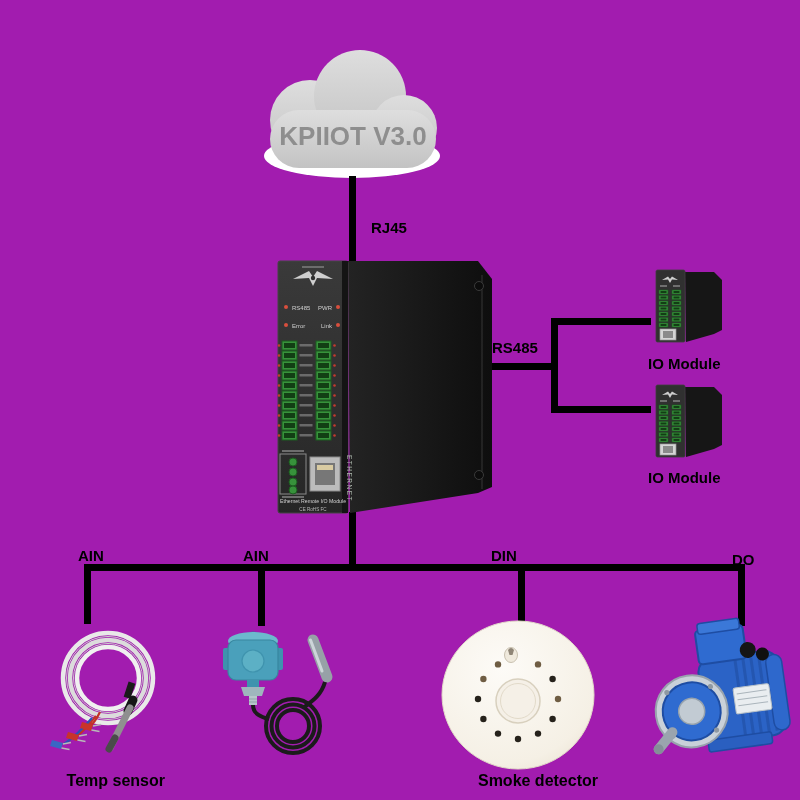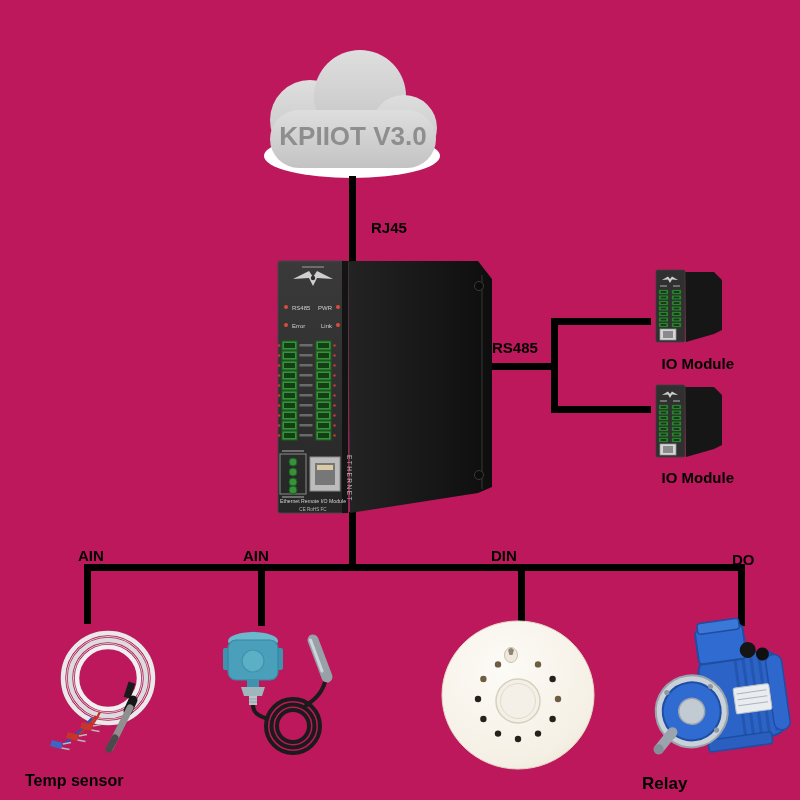--- a/index.html
+++ b/index.html
@@ -1,23 +1,23 @@
 <!DOCTYPE html>
 <html><head>
 <meta charset="utf-8">
 <style>
   html,body{margin:0;padding:0;background:#fff;}
-  #stage{position:relative;width:800px;height:800px;background:#be185d;overflow:hidden;
+  #stage{position:relative;width:800px;height:800px;background:#a21caf;overflow:hidden;
          font-family:"Liberation Sans",sans-serif;}
   .line{position:absolute;background:#000;}
   .lbl{position:absolute;color:#000;font-weight:bold;font-family:"Liberation Sans",sans-serif;
        white-space:nowrap;}
   .port-lbl{font-size:15px;}
-  .dev-lbl{font-size:16px;text-align:left;}
-  .mod-lbl{font-size:15px;text-align:right;}
+  .dev-lbl{font-size:16px;text-align:right;}
+  .mod-lbl{font-size:15px;text-align:left;}
   svg{position:absolute;font-family:"Liberation Sans",sans-serif;}
   svg text{font-family:"Liberation Sans",sans-serif;}
 </style>
 </head>
 <body>
 
 <div id="stage">
 
   <svg style="left:248px;top:48px" width="210" height="135" viewBox="0 0 210 135">
     <defs>
@@ -264,20 +264,21 @@
       <circle cx="45.4" cy="103" r="3.2" fill="#26221b"></circle>
       <circle cx="40" cy="83" r="3.2" fill="#26221b"></circle>
       <circle cx="45.4" cy="63" r="3.2" fill="#6f5d43"></circle>
       <circle cx="60" cy="48.4" r="3.2" fill="#6f5d43"></circle>
     </g>
     <g>
       <ellipse cx="73" cy="39" rx="6.5" ry="7.5" fill="#efe9dc" stroke="#c9c1b0" stroke-width="1"></ellipse>
       <path d="M70,34 q3,-4 6,0 l-1.5,5 h-3 z" fill="#8f8576"></path>
     </g>
   </svg>
+  <div class="lbl dev-lbl" style="left:438px;top:772px;width:160px">Smoke detector</div>
 
   <svg style="left:642px;top:612px" width="155" height="155" viewBox="0 0 155 155">
     <g transform="rotate(-8 80 85)">
       <rect x="60" y="45" width="80" height="85" rx="14" fill="#2b63c6" stroke="#1e4da3" stroke-width="2"></rect>
       <g stroke="#2456b0" stroke-width="3">
         <line x1="98" y1="50" x2="98" y2="126"></line>
           <line x1="106" y1="50" x2="106" y2="126"></line>
         <line x1="114" y1="50" x2="114" y2="126"></line>
           <line x1="122" y1="50" x2="122" y2="126"></line>
         <line x1="130" y1="50" x2="130" y2="126"></line>
@@ -298,15 +299,14 @@
       <circle cx="48" cy="95" r="29" fill="#2f6bd0" stroke="#1e4da3" stroke-width="2"></circle>
       <circle cx="48" cy="95" r="13" fill="#c2cbd3" stroke="#98a3ad" stroke-width="1.5"></circle>
       <circle cx="70" cy="73" r="2.6" fill="#8e98a2"></circle>
         <circle cx="70" cy="117" r="2.6" fill="#8e98a2"></circle>
       <circle cx="26" cy="73" r="2.6" fill="#8e98a2"></circle>
         <circle cx="26" cy="117" r="2.6" fill="#8e98a2"></circle>
       <line x1="26" y1="113" x2="10" y2="128" stroke="#9aa4ae" stroke-width="10" stroke-linecap="round"></line>
       <circle cx="10" cy="128" r="5" fill="#848e98"></circle>
     </g>
   </svg>
-  <div class="lbl dev-lbl" style="left:642px;top:774px;width:155px;font-size:17px">Relay</div>
 
 </div>
 
 </body></html>

